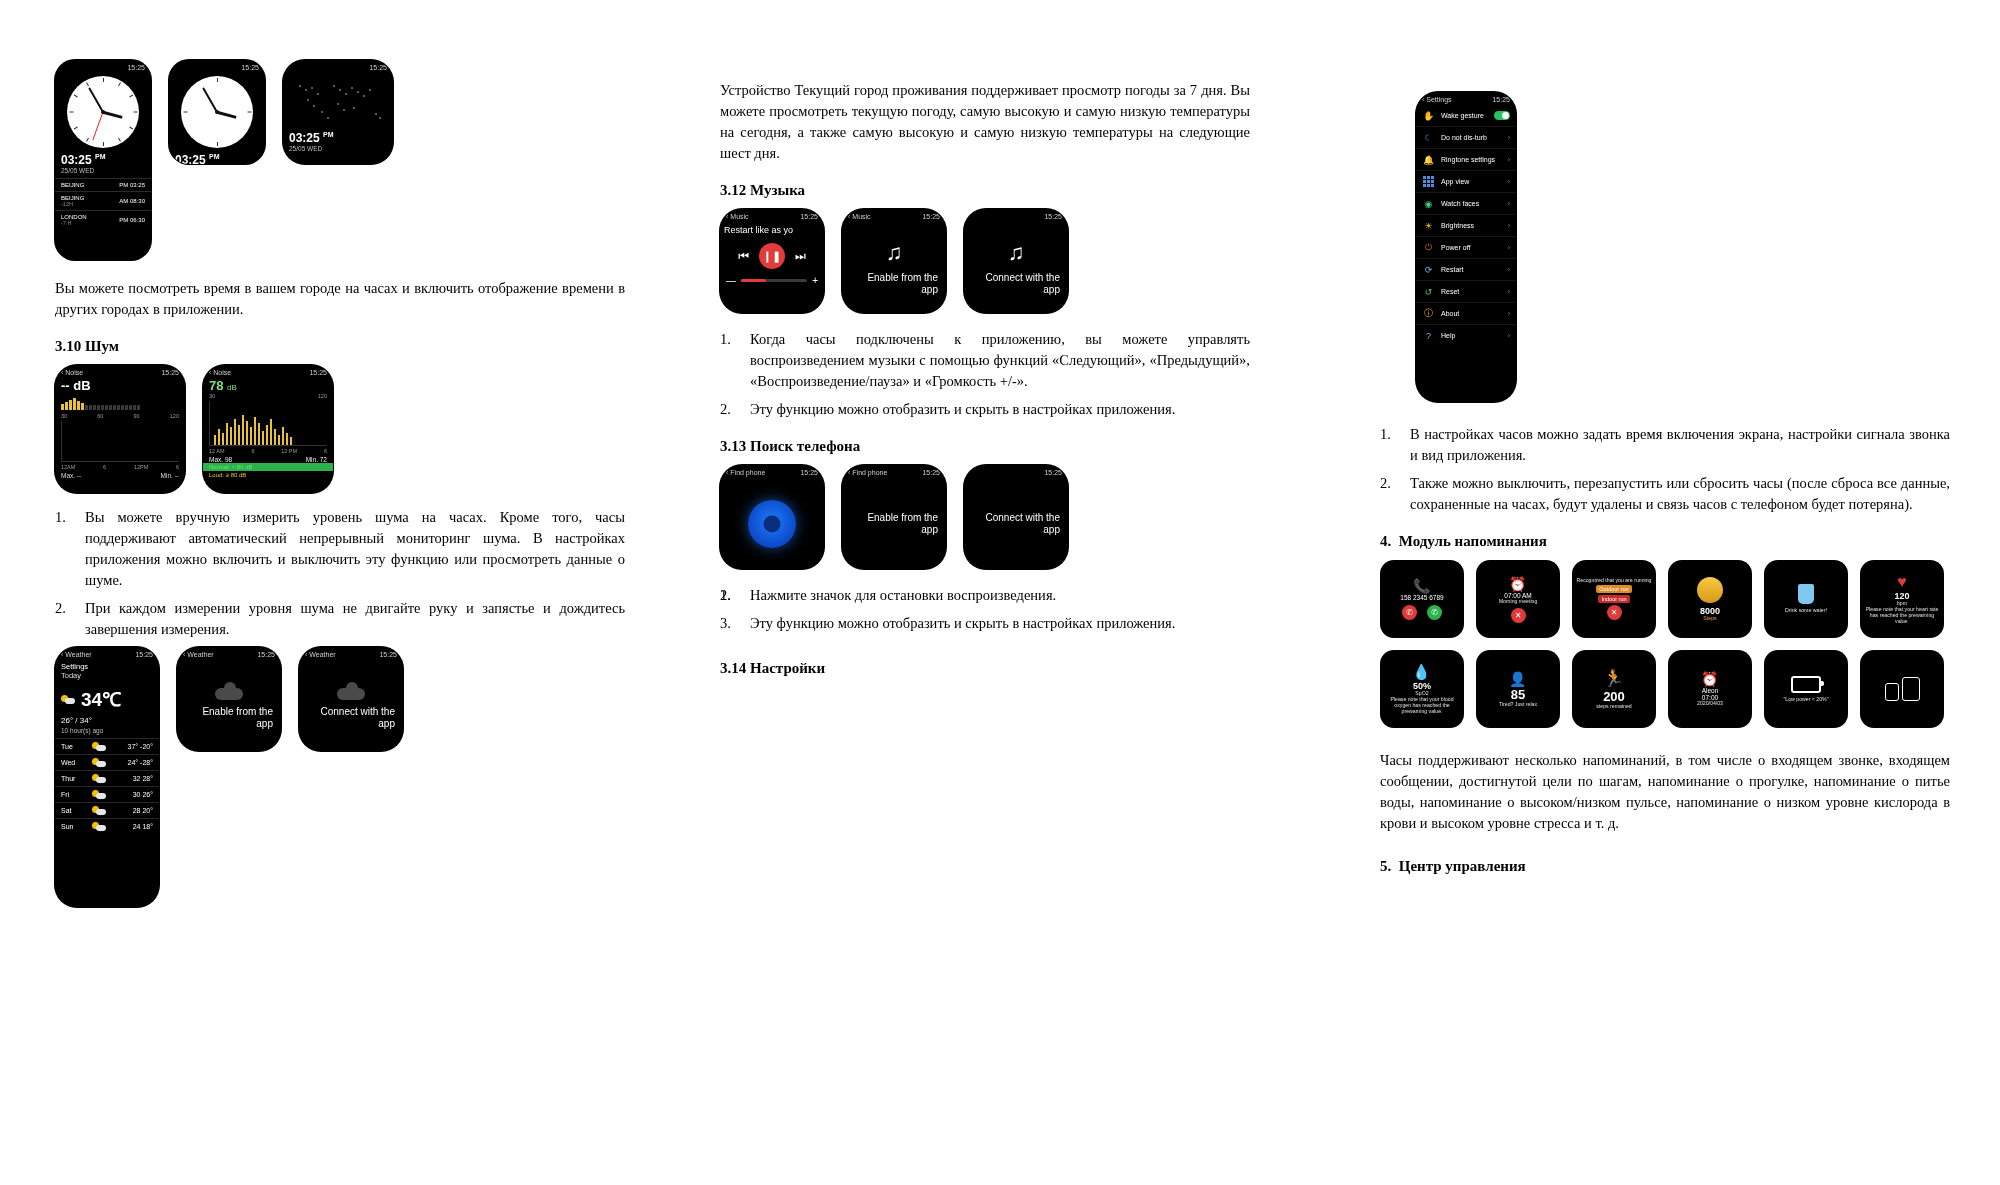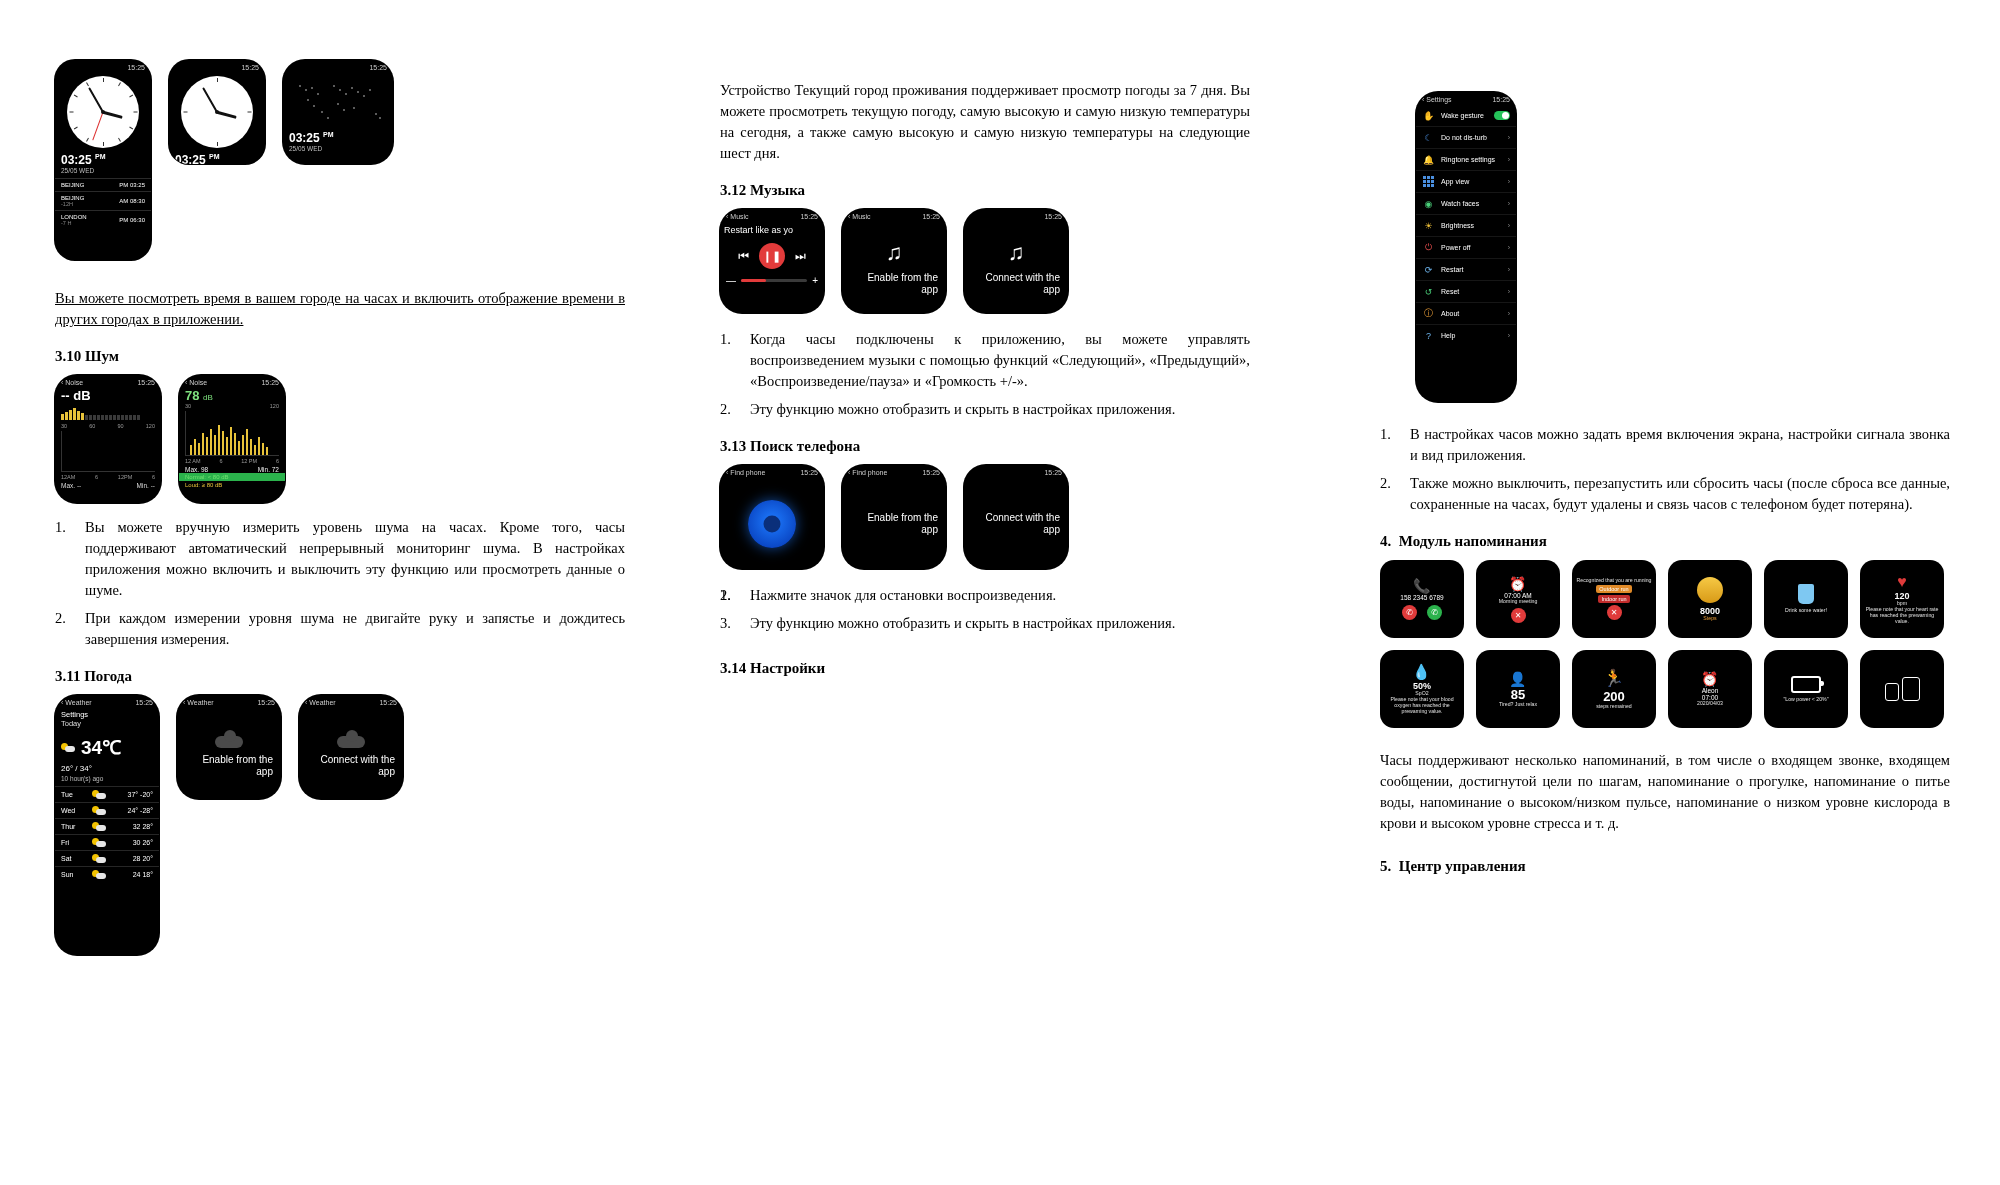--- a/index.html
+++ b/index.html
@@ -39,21 +39,21 @@
   .cityrow .c1 .nm{color:#fff;}
   .cityrow .c1 .sub{color:#888;font-size:5.5px;}
   .cityrow .c2{color:#fff;align-self:center;}
 
   
   .mapwatch{width:110px;height:104px;}
   .mapimg{position:relative;height:56px;margin:2px 4px 0 4px;background:#000;}
   .mapdot{position:absolute;width:2px;height:2px;background:#7a7a7a;border-radius:50%;}
 
   
-  .noisewatch{width:106px;height:128px;}
+  .noisewatch{width:130px;height:128px;}
   .topbar{display:flex;justify-content:space-between;font-size:7px;color:#cfcfcf;padding:4px 6px 2px 6px;}
   .dbline{font-size:13px;padding:0 6px;font-weight:bold;}
   .dbline .unit{font-size:8px;font-weight:normal;margin-top:21px;}
   .barsrow{display:flex;gap:1px;padding:3px 6px;align-items:flex-end;height:14px;}
   .barsrow i{display:block;width:3px;background:#3a3a3a;}
   .barsrow i.on{background:#e8c33a;}
   .axisrow{display:flex;justify-content:space-between;font-size:5.5px;color:#9a9a9a;padding:0 6px;}
   .graph{height:40px;margin:2px 6px;position:relative;border-left:1px solid #333;border-bottom:1px solid #333;}
   .graph i{position:absolute;bottom:0;width:2px;background:#e8c33a;}
   .smalltxt{font-size:6px;color:#cfcfcf;padding:1px 6px;}
@@ -225,21 +225,21 @@
           <div class="mapdot" style="left:40px;top:44px"></div>
             <div class="mapdot" style="left:88px;top:40px"></div>
           <div class="mapdot" style="left:92px;top:44px"></div>
             <div class="mapdot" style="left:66px;top:34px"></div>
         </div>
         <div class="bigtime"><span>03:25</span> <sup>PM</sup></div>
         <div class="datesm">25/05 WED</div>
       </div>
     </div>
 
-    <p class="body" style="margin-top:28px;text-decoration:underline;">Вы можете посмотреть время в вашем городе на часах и включить отображение времени в других городах в приложении.</p>
+    <p class="body" style="margin-top:18px;">Вы можете посмотреть время в вашем городе на часах и включить отображение времени в других городах в приложении.</p>
 
     <h3 class="sec">3.10 Шум</h3>
 
     <div class="watchrow">
       <div class="watch noisewatch">
         <div class="topbar">
             <span><span class="chev">‹</span> <span>Noise</span></span>
             <span>15:25</span>
           </div>
         <div class="dbline">-- dB</div>
@@ -329,21 +329,20 @@
         <div class="smalltxt green">Normal: &lt; 80 dB</div>
         <div class="smalltxt" style="color:#e8c33a;">Loud: ≥ 80 dB</div>
       </div>
     </div>
 
     <ul class="ol" style="margin-top:14px;">
       <li><span class="num">1.</span><span>Вы можете вручную измерить уровень шума на часах. Кроме того, часы поддерживают автоматический непрерывный мониторинг шума. В настройках приложения можно включить и выключить эту функцию или просмотреть данные о шуме.</span></li>
       <li><span class="num">2.</span><span>При каждом измерении уровня шума не двигайте руку и запястье и дождитесь завершения измерения.</span></li>
     </ul>
 
-    <h3 class="sec">3.11 Погода</h3>
 
     <div class="watchrow">
       <div class="watch weatherwatch">
         <div class="topbar">
             <span><span class="chev">‹</span> <span>Weather</span></span>
             <span>15:25</span>
           </div>
         <div class="wcity">Settings</div>
         <div class="wtoday">Today</div>
         <div class="wmain">

